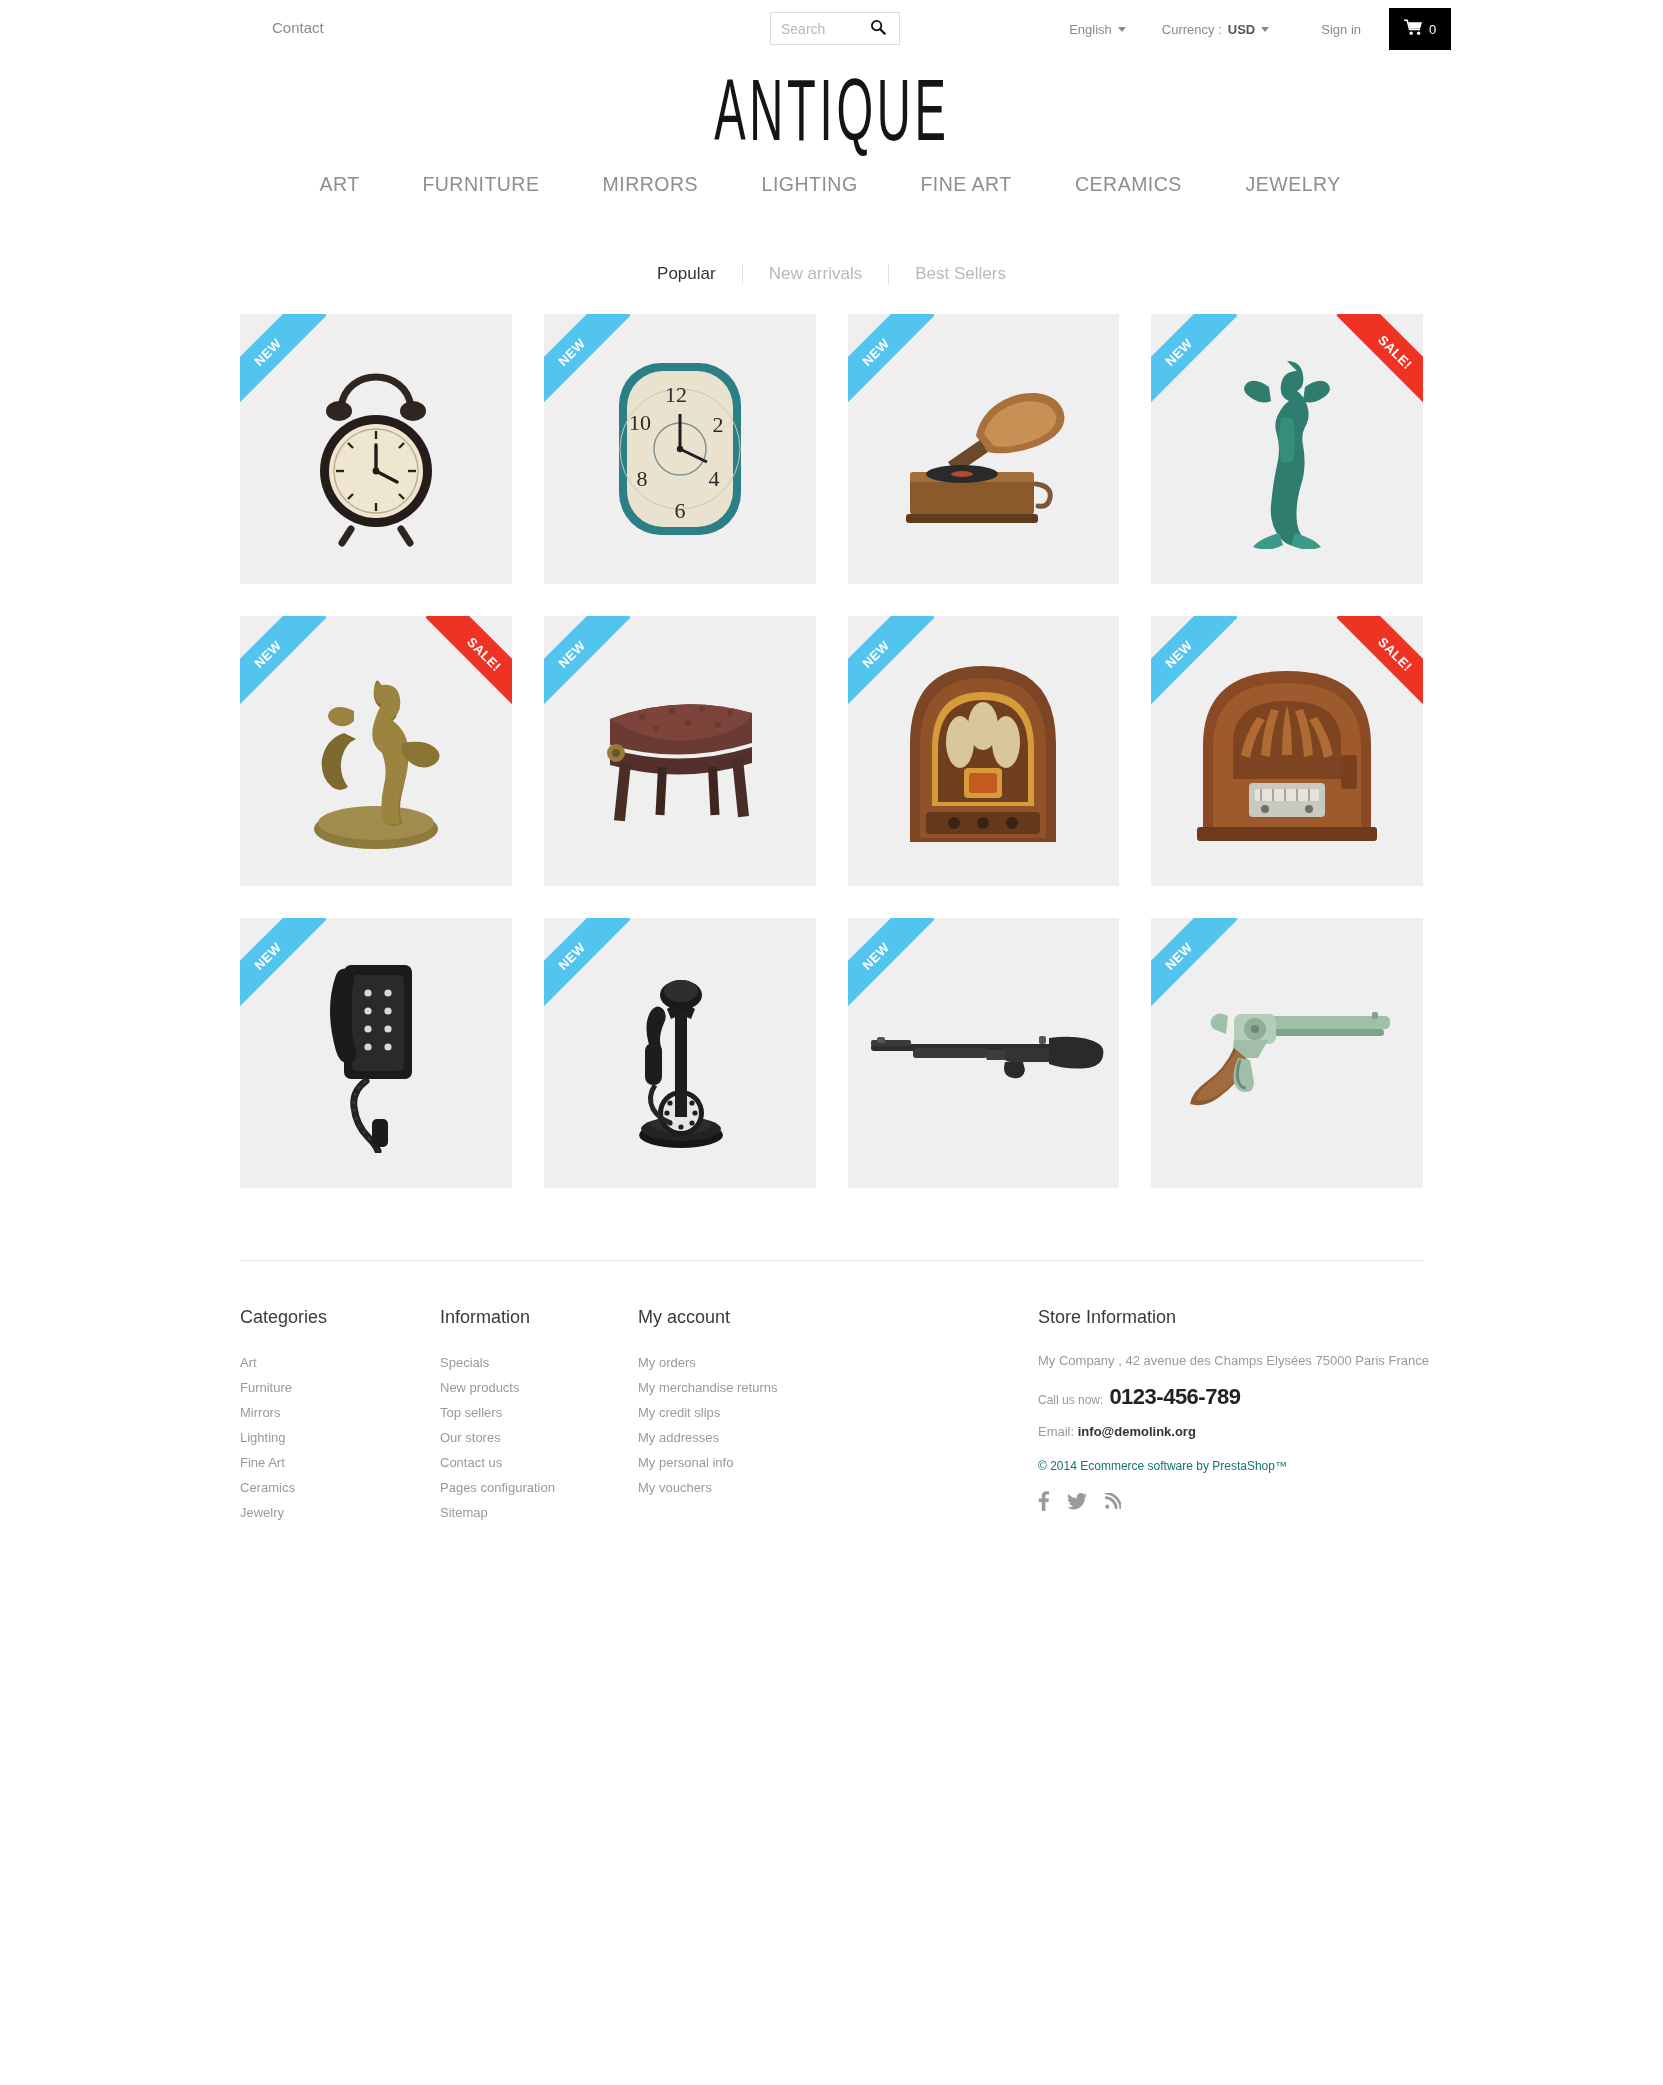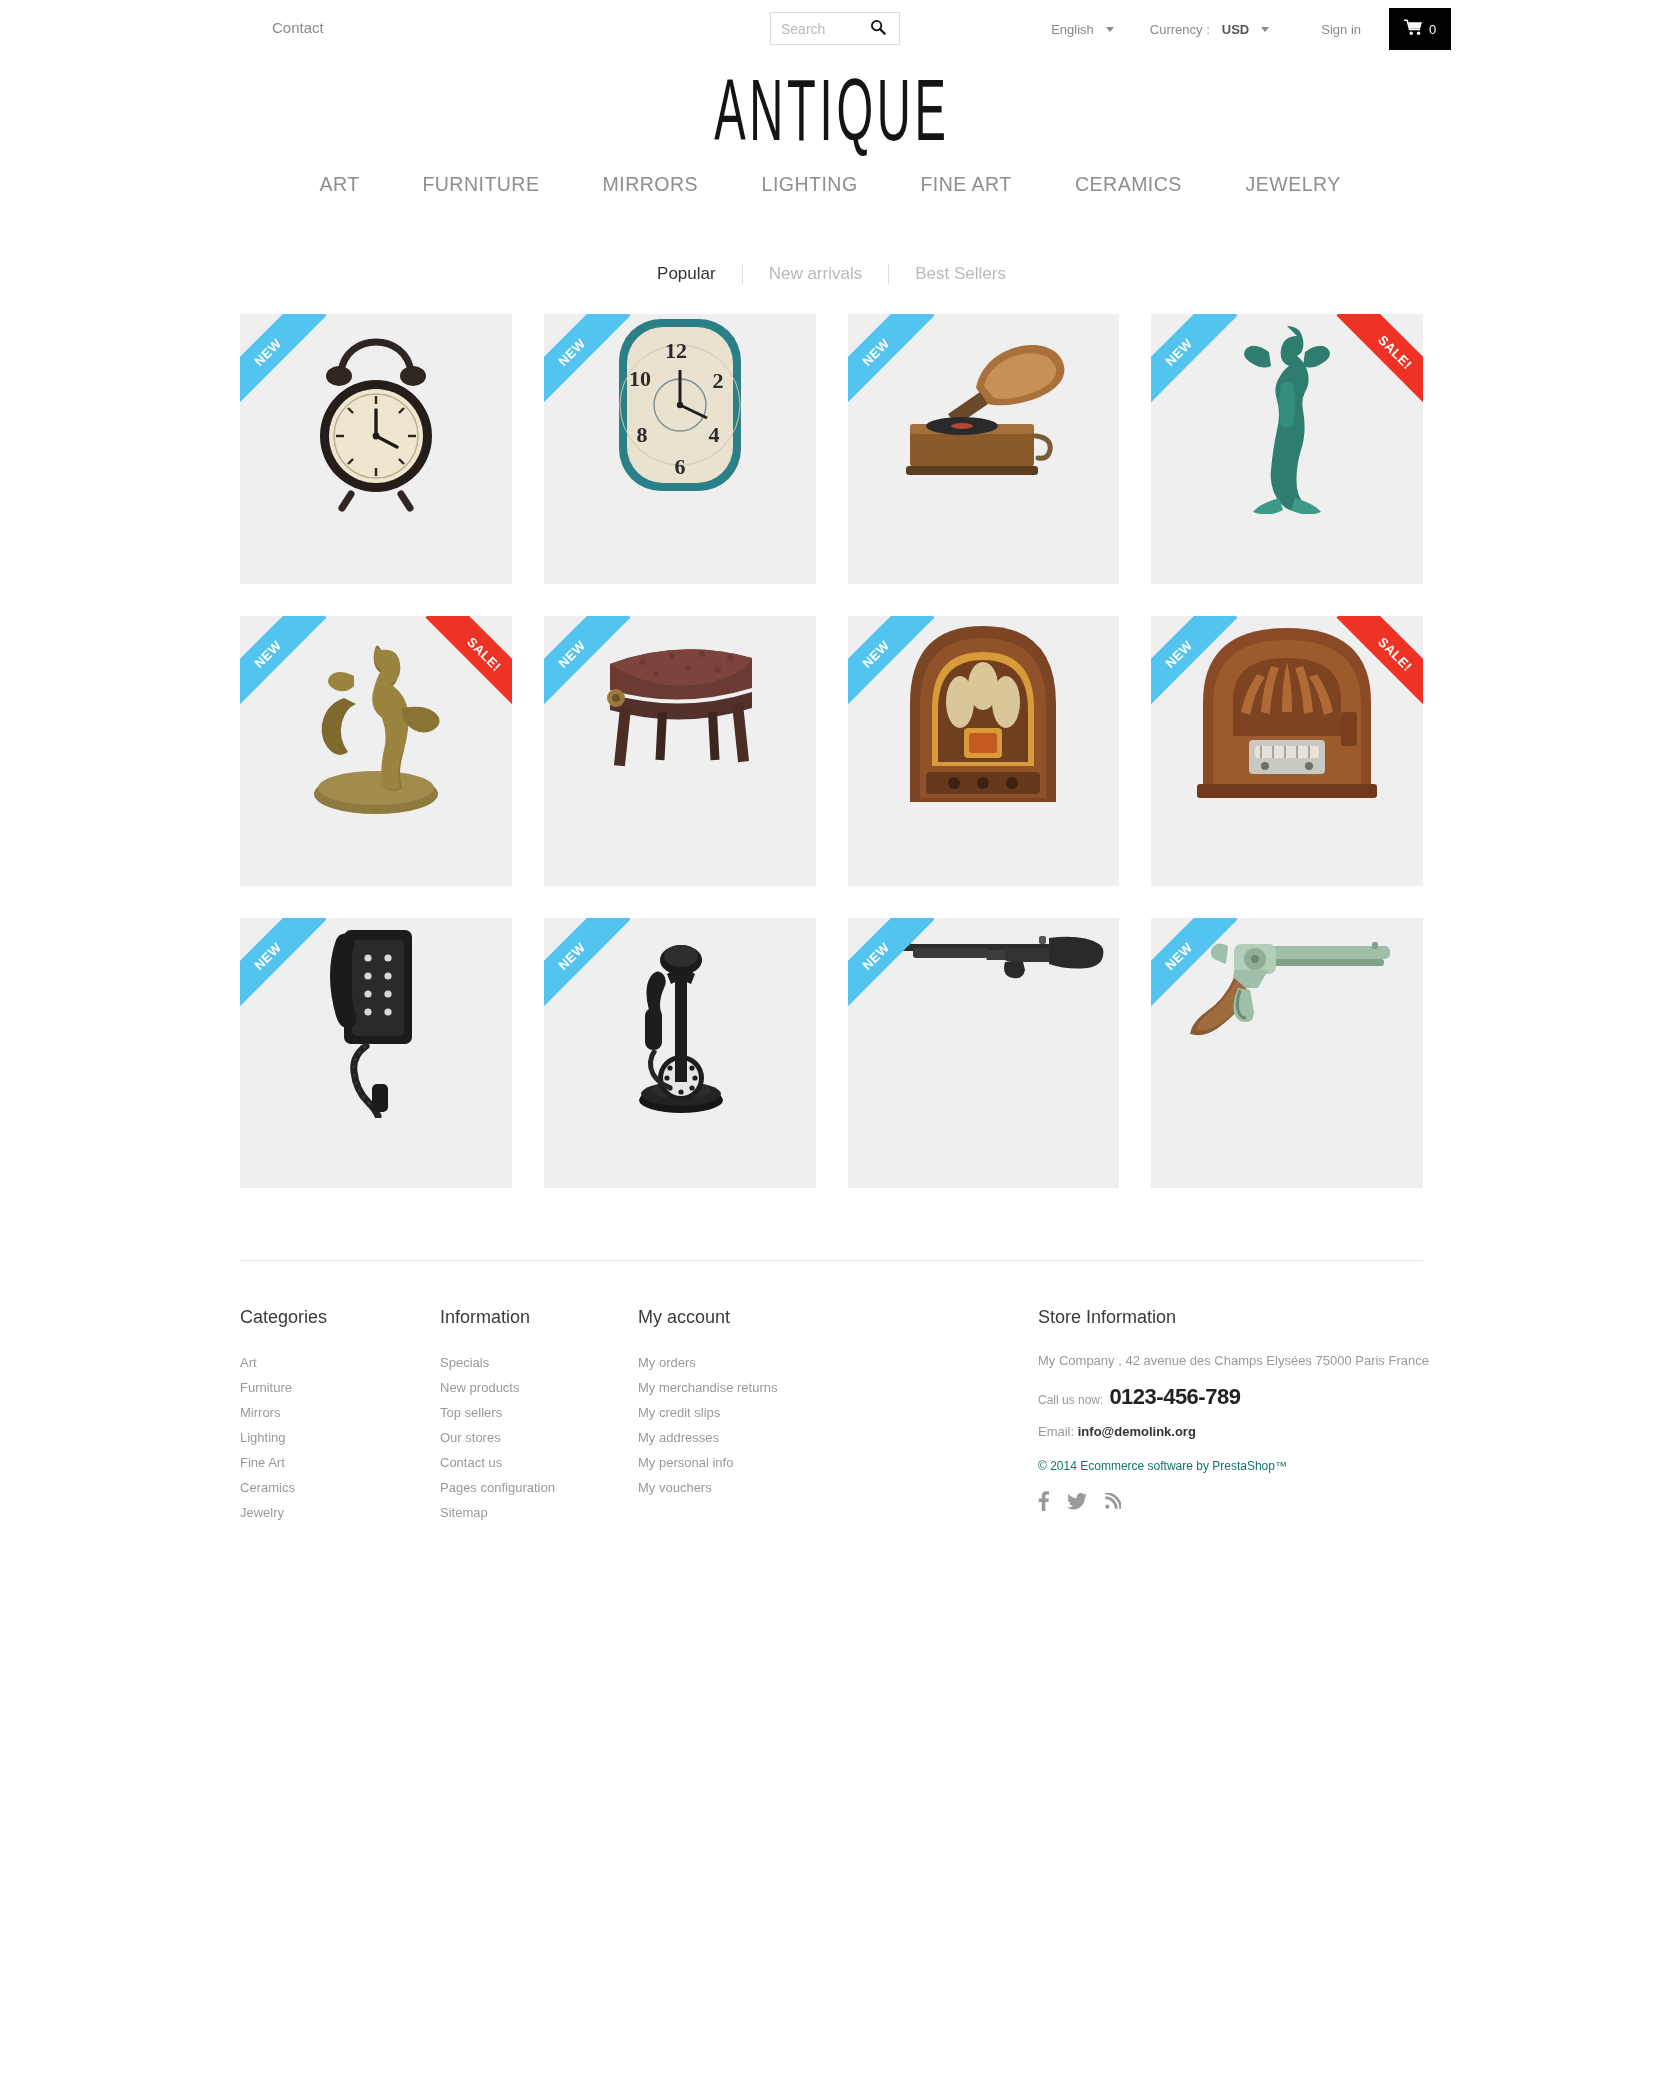--- a/index.html
+++ b/index.html
@@ -41,21 +41,21 @@
     border:none; background:transparent; cursor:pointer;
     width: 30px; height: 31px; display:flex; align-items:center; justify-content:center;
     padding:0;
   }
   .top-right {
     position: absolute; right: 0px; top: 0px; height: 58px;
     display: flex; align-items: center; gap: 0px;
   }
   .lang-sel, .curr-sel, .signin-link {
     font-size: 13px; color: #8a8a8a; text-decoration: none;
-    display: flex; align-items: center; gap: 12px; cursor: pointer;
+    display: flex; align-items: center; gap: 6px; cursor: pointer;
     white-space: nowrap;
   }
   .lang-sel { margin-right: 36px; }
   .curr-sel { margin-right: 36px; }
   .curr-sel b { font-weight: 700; color:#555; }
   .signin-link { margin-right: 28px; margin-left: 16px; }
   .caret {
     width:0;height:0;border-left:4px solid transparent;border-right:4px solid transparent;
     border-top:5px solid #8a8a8a; display:inline-block;
   }
@@ -143,21 +143,21 @@
   .grid-wrap { padding: 0 240px 0 240px; }
   .grid {
     display:grid; grid-template-columns: repeat(4, 1fr);
     gap: 32px 32px;
   }
   .tile {
     position:relative; background:#efefef; height: 270px;
     overflow:hidden; cursor:pointer;
   }
   .tile-img {
-    position:absolute; inset:0; display:flex; justify-content:center;font-weight:bold;
+    position:absolute; inset:0; display:flex; align-items:center; justify-content:center;
   }
   .tile-img svg { display:block; }
 
   .ribbon {
     position:absolute; top:0; width: 135px; height: 32px;
     display:flex; align-items:center; justify-content:center;
     color:#fff; font-size: 13px; font-weight:700; letter-spacing:0.5px;
     z-index:3; pointer-events:none;
   }
   .ribbon-new {

